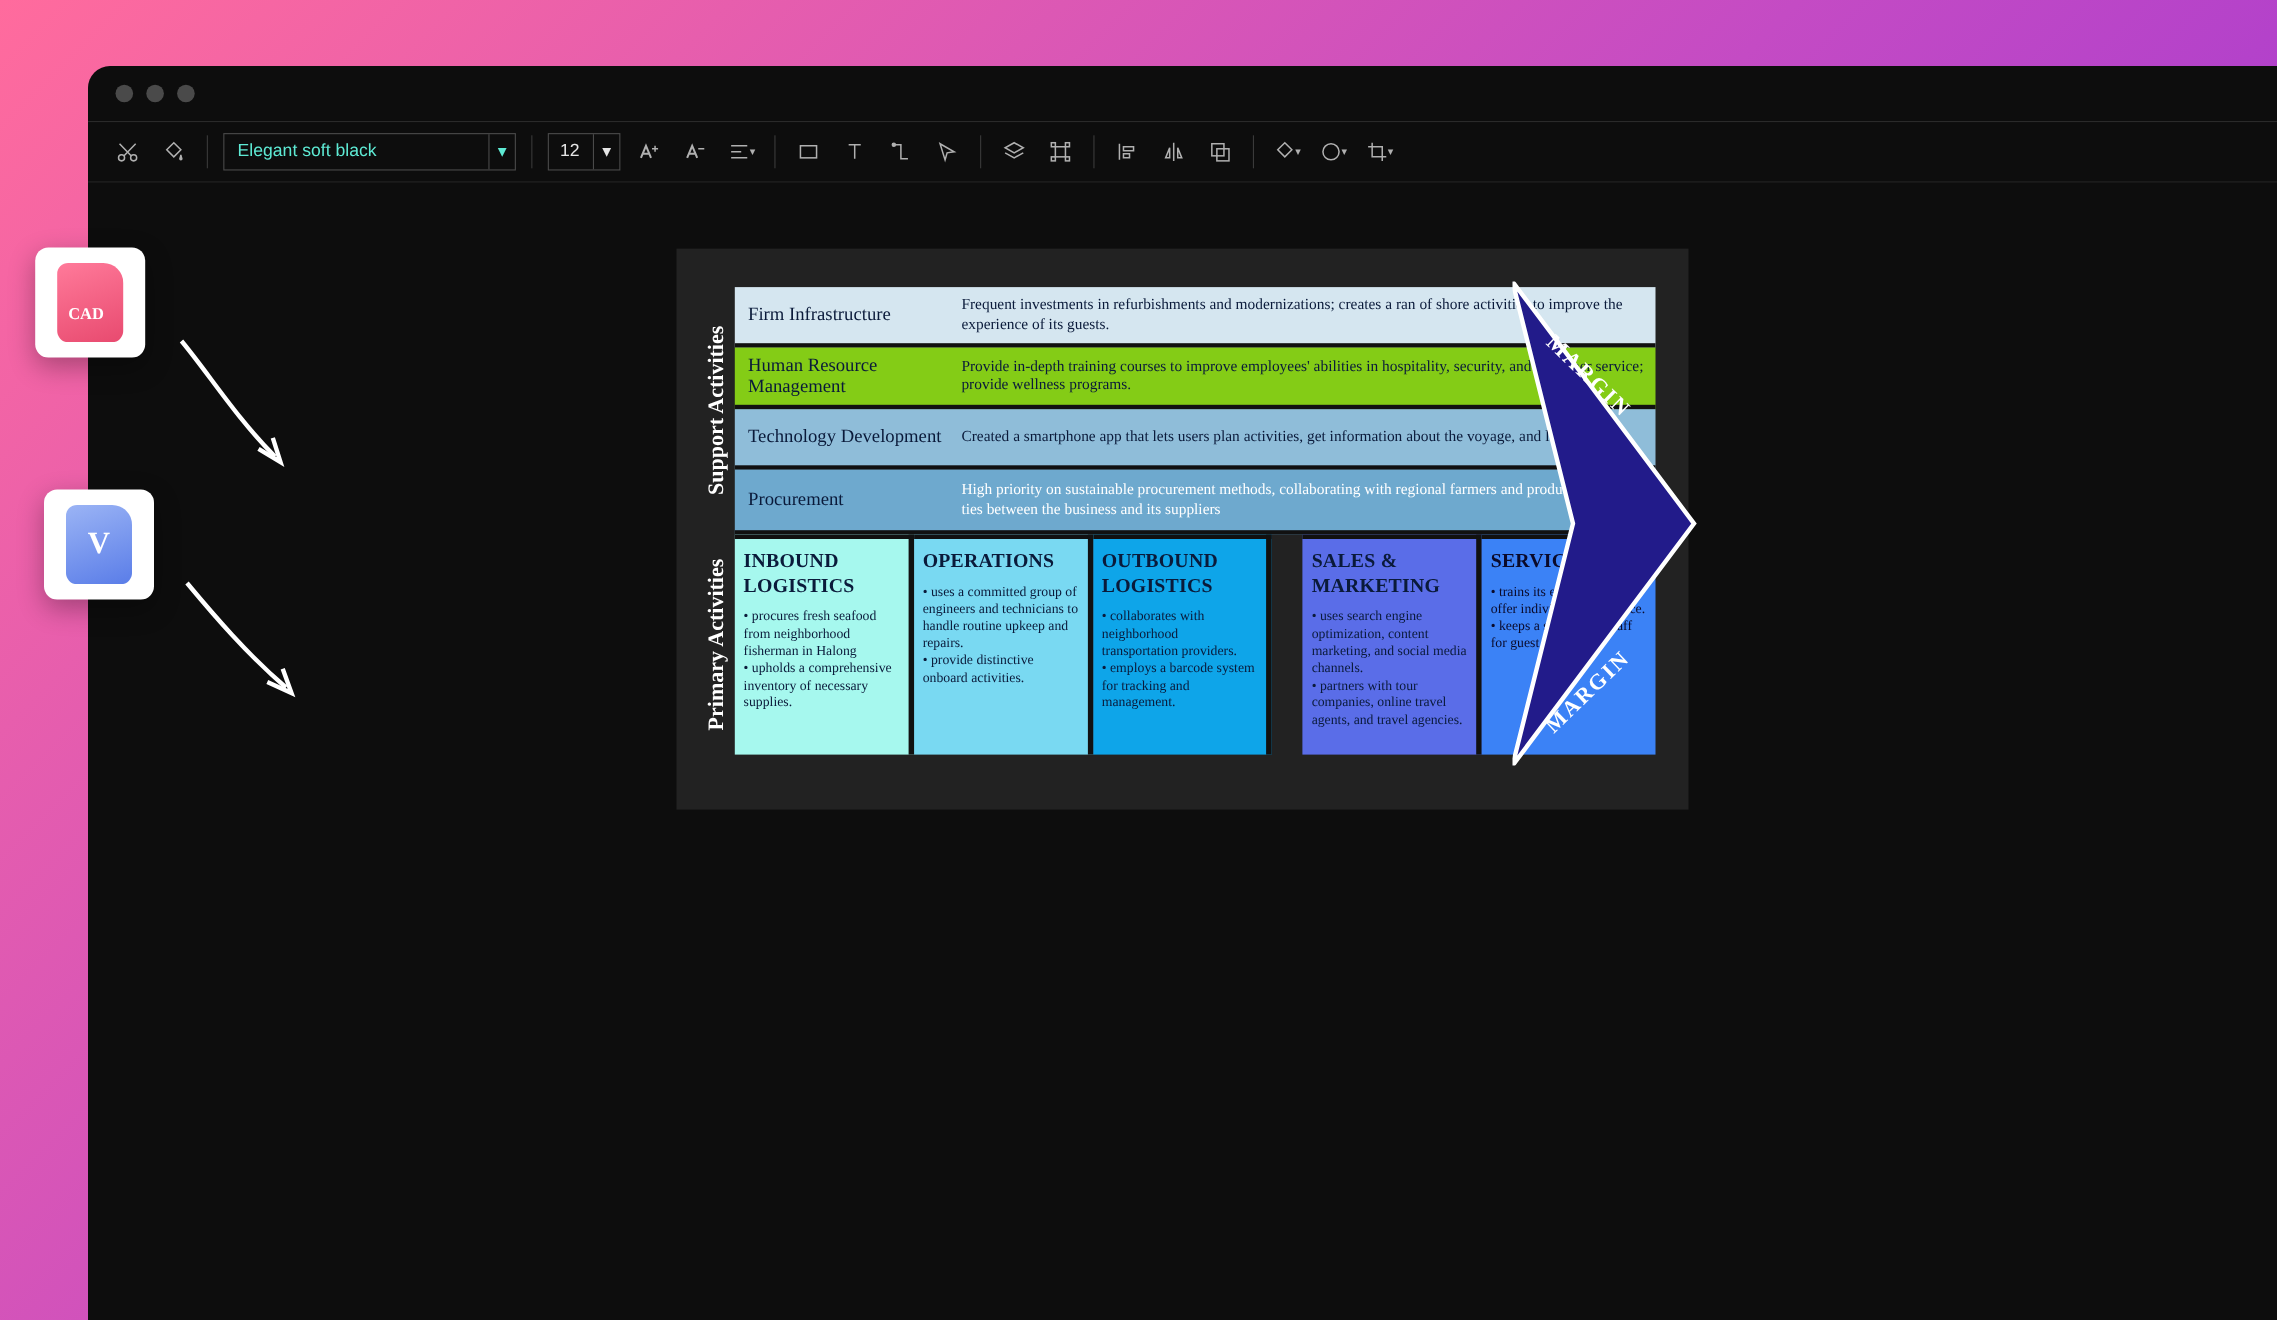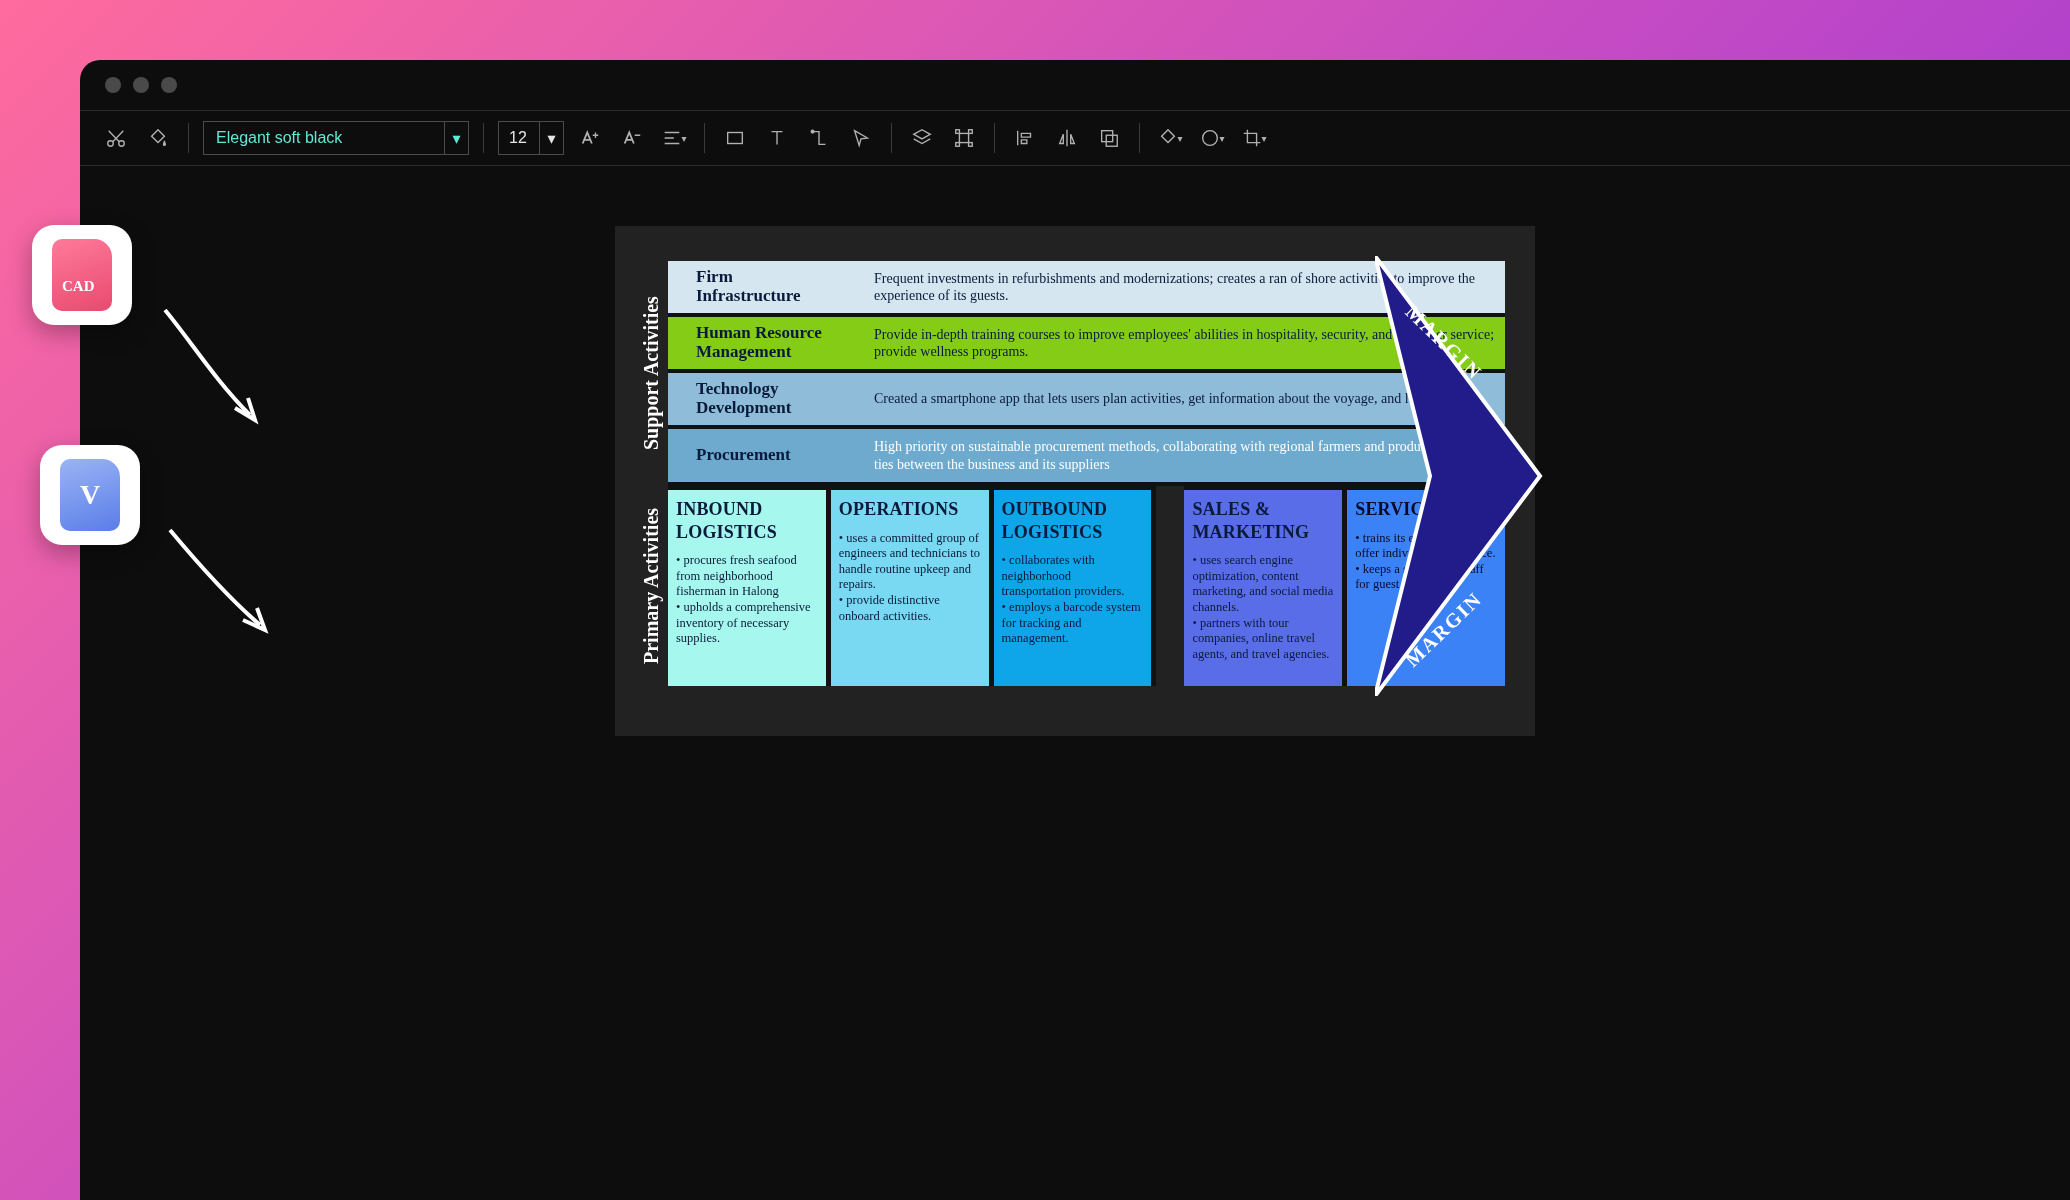--- a/index.html
+++ b/index.html
@@ -83,24 +83,24 @@
     padding: 0 6px;
     display:flex; align-items:center; justify-content:center;
   }
   .rows { flex: 1; display: flex; flex-direction: column; }
   .support-rows { display:flex; flex-direction:column; height: 225px; }
   .srow { display:flex; border-bottom: 4px solid #111; }
   .srow:first-child { border-top: none; }
   .scell-label {
     width: 200px;
     color: #0a1a3a;
-    font-weight: bold;
+    font-weight: normal;
     font-size: 17px;
     display:flex; align-items:center;
-    padding: 8px 28px;
+    padding: 8px 12px;
     line-height:1.1;
   }
   .scell-body {
     flex:1;
     color: #0a1a3a;
     font-size: 14px;
     display:flex; align-items:center;
     padding: 6px 10px 6px 6px;
     line-height:1.25;
   }
@@ -138,21 +138,21 @@
     pointer-events:none;
   }
   .arrow svg { width:100%; height:100%; }
   .margin-top { position:absolute; right: 42px; top: 105px; transform: rotate(44deg); color:#fff; font-weight:bold; font-size:20px; letter-spacing:2px; }
   .margin-bot { position:absolute; right: 42px; bottom: 95px; transform: rotate(-44deg); color:#fff; font-weight:bold; font-size:20px; letter-spacing:2px; }
 
   .floating-icon {
     position: absolute;
     width: 100px; height: 100px;
     background: #fff;
-    border-radius: 22px;
+    border-radius: 12px;
     display:flex; align-items:center; justify-content:center;
     box-shadow: 0 8px 24px rgba(0,0,0,0.3);
     z-index: 10;
   }
   .cad-icon { top: 225px; left: 32px; }
   .visio-icon { top: 445px; left: 40px; }
   .file-shape {
     width: 60px; height: 72px;
     border-radius: 10px 18px 10px 10px;
     position:relative;

